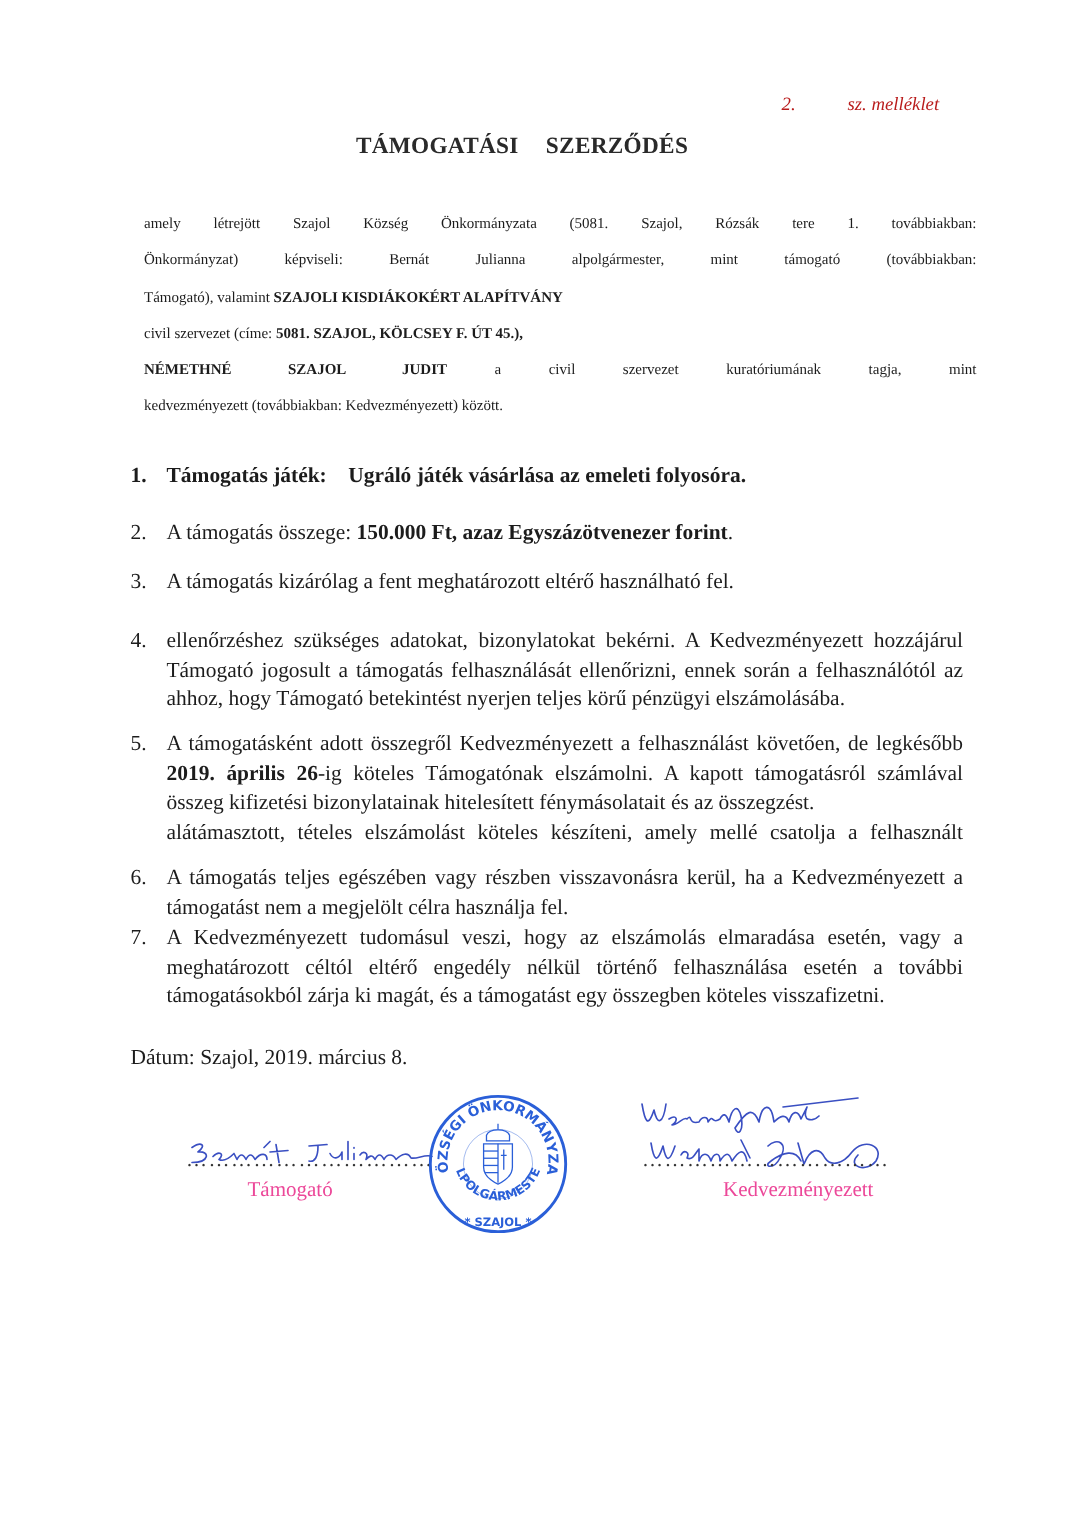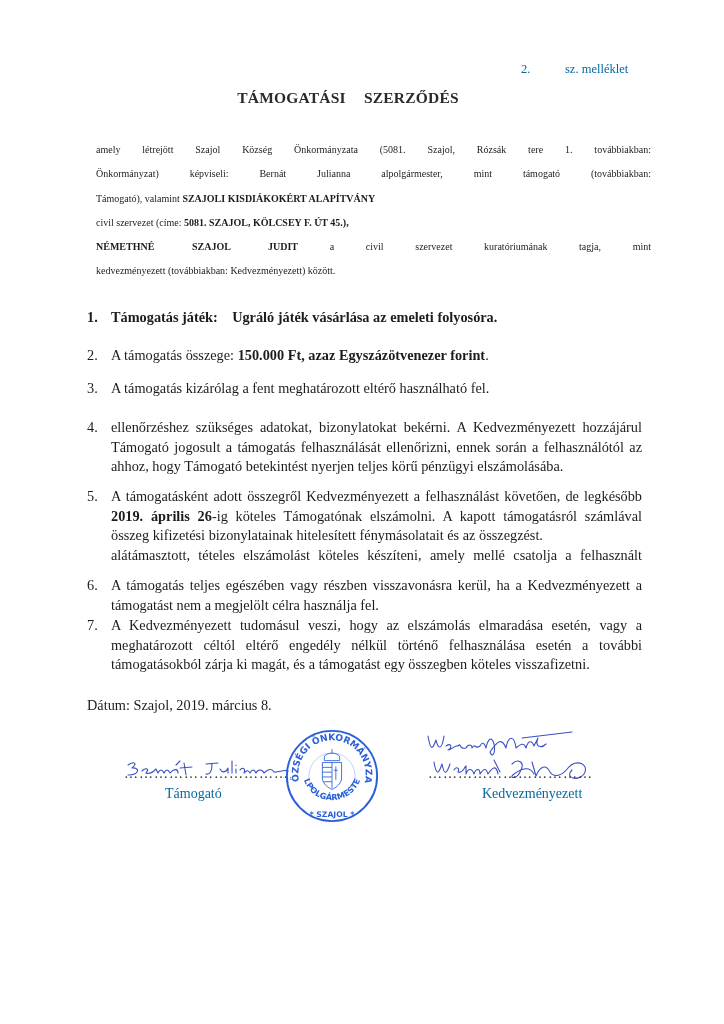--- a/index.html
+++ b/index.html
@@ -1,34 +1,34 @@
 <!DOCTYPE html>
 <html><head>
   <meta charset="utf-8">
   <style>
     html, body { margin: 0; padding: 0; background: #ffffff; }
     body { width: 724px; height: 1024px; position: relative; overflow: hidden;
       font-family: "Liberation Serif", "DejaVu Serif", serif; color: #1c1c1c; }
     .abs { position: absolute; }
-    .annex { left: 521px; top: 62px; font-size: 12.5px; color: #0369a1; }
+    .annex { left: 521px; top: 62px; font-size: 12.5px; font-style: italic; color: #b91c1c; }
     .annex .num { display: inline-block; width: 44px; }
     .title { left: 0; width: 696px; top: 89px; text-align: center; font-weight: bold;
       font-size: 15.5px; letter-spacing: 0.2px; word-spacing: 5px; color: #2a2a2a; }
     .intro { left: 96px; width: 555px; top: 138px; font-size: 10px; line-height: 24.3px; }
     .jline { display: block; text-align: justify; text-align-last: justify; white-space: nowrap; }
     .jline.last { text-align-last: left; font-family: Liberation Serif, serif; }
     .jline span { white-space: normal; }
     b { font-weight: bold; }
     .item { position: absolute; left: 87px; width: 555px; font-size: 14.3px; line-height: 19.5px; }
     .item .n { position: absolute; left: 0; top: 0; width: 22px; }
     .item .body { margin-left: 24px; }
     .item .body .jline { text-align: justify; }
     .date { left: 87px; top: 697px; font-size: 14.3px; }
     .sigline { font-size: 14px; letter-spacing: 1px; color: #333; }
-    .siglabel { font-size: 14px; color: #0369a1; }
+    .siglabel { font-size: 14px; color: #ec4899; }
     .stamp { left: 284px; top: 728px; width: 96px; height: 96px; }
     .handsig { position: absolute; }
   </style>
 </head>
 <body>
 
 <div class="abs annex">
   <span class="num">2.</span><span>sz. melléklet</span>
 </div>
 

